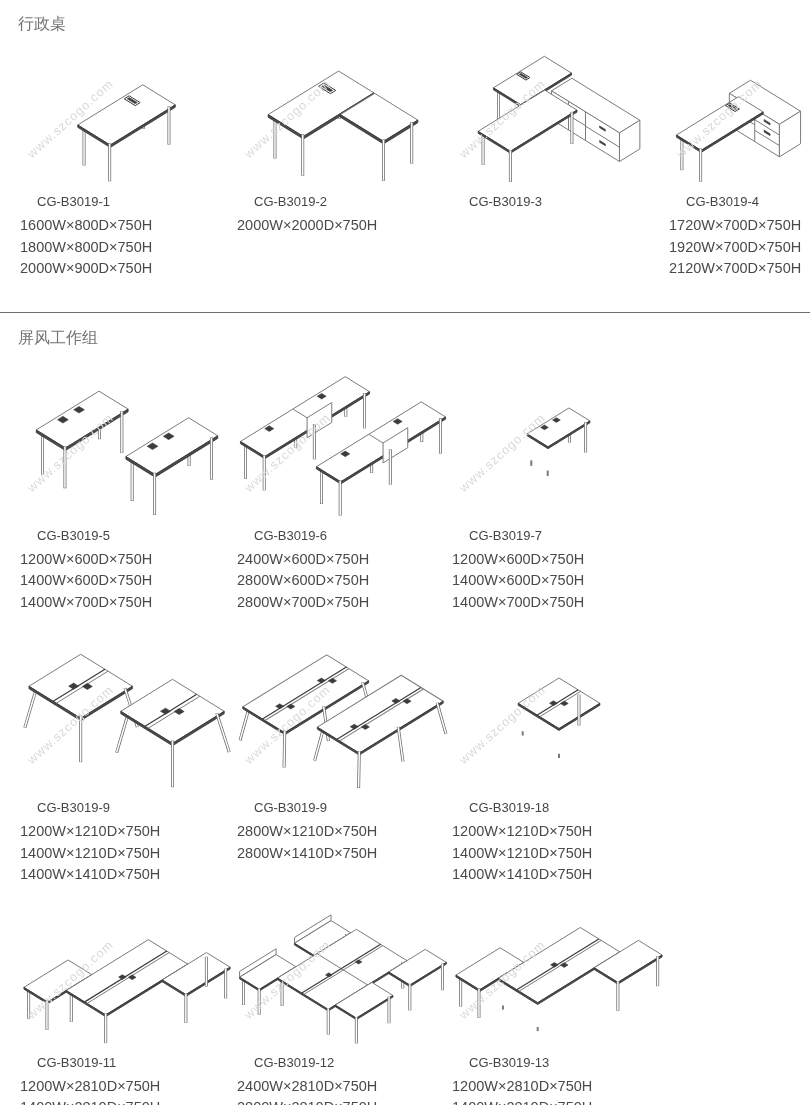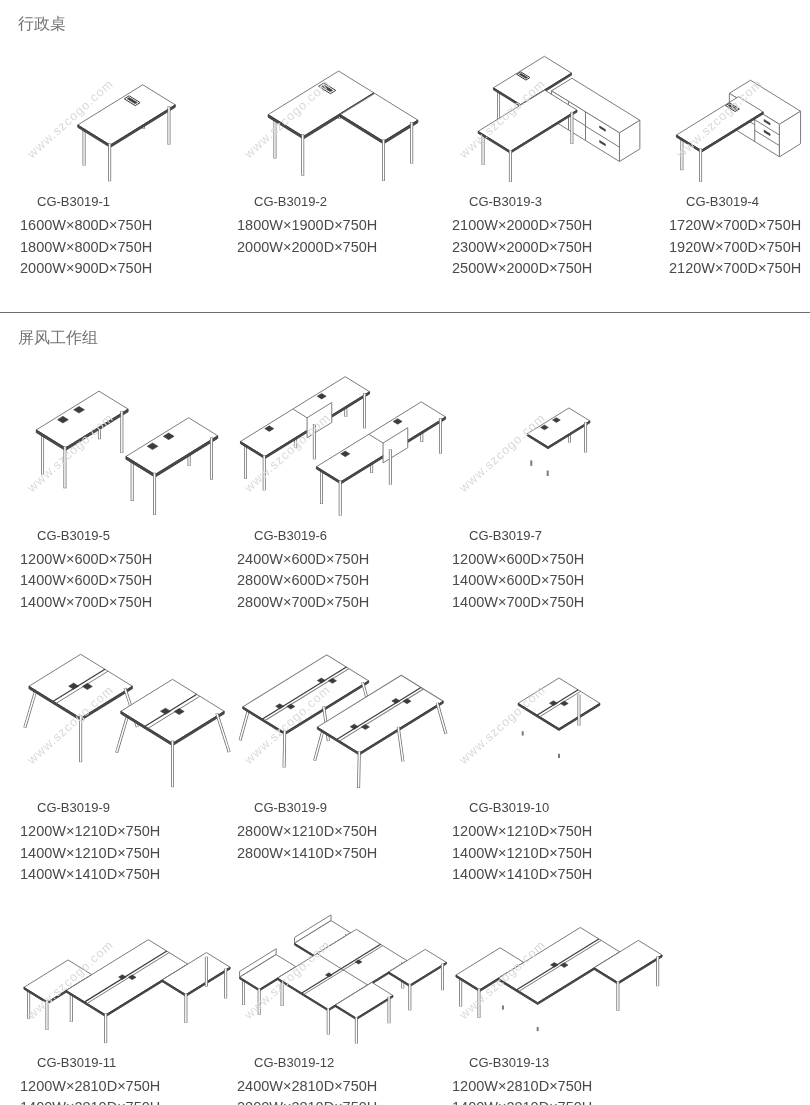--- a/index.html
+++ b/index.html
@@ -79,21 +79,20 @@
             <polygon points="2584.0,-656.0 1991.2,-289.4 1246.4,-750.0 1246.4,-705.0 1991.2,-244.4 2584.0,-611.0" fill="#4b4b4b" stroke="#333" stroke-width="0.8" vector-effect="non-scaling-stroke" stroke-linejoin="round"></polygon>
             <line x1="1991.2" y1="-320.2" x2="1991.2" y2="394.8" stroke="#6b6b6b" stroke-width="3" fill="none" vector-effect="non-scaling-stroke" stroke-linejoin="round"></line>
             <line x1="1991.2" y1="-313.2" x2="1991.2" y2="387.8" stroke="#fff" stroke-width="1.5" fill="none" vector-effect="non-scaling-stroke" stroke-linejoin="round"></line>
             <line x1="2477.6" y1="-621.0" x2="2477.6" y2="94.0" stroke="#6b6b6b" stroke-width="3" fill="none" vector-effect="non-scaling-stroke" stroke-linejoin="round"></line>
             <line x1="2477.6" y1="-614.0" x2="2477.6" y2="87.0" stroke="#fff" stroke-width="1.5" fill="none" vector-effect="non-scaling-stroke" stroke-linejoin="round"></line>
           </svg>
         <div class="watermark">www.szcogo.com</div>
       </div>
       <div class="model">CG-B3019-2</div>
       <div class="dims">
-        <div class="dim">1800W×1900D×750H</div>
         <div class="dim">2000W×2000D×750H</div>
       </div>
     </div>
 
     <div class="product">
       <div class="figure fh1">
         <svg viewBox="-24.4 -2469.7 3757.6 2948.6" width="168" height="132" preserveAspectRatio="xMidYMax meet">
             <line x1="501.6" y1="-1655.0" x2="501.6" y2="-940.0" stroke="#6b6b6b" stroke-width="3" fill="none" vector-effect="non-scaling-stroke" stroke-linejoin="round"></line>
             <line x1="501.6" y1="-1648.0" x2="501.6" y2="-947.0" stroke="#fff" stroke-width="1.5" fill="none" vector-effect="non-scaling-stroke" stroke-linejoin="round"></line>
             <polygon points="387.6,-1694.7 1527.6,-2399.7 2135.6,-2023.7 995.6,-1318.7" fill="#fff" stroke="#7b7b7b" stroke-width="1" vector-effect="non-scaling-stroke" stroke-linejoin="round"></polygon>
@@ -114,25 +113,20 @@
             <polygon points="45.6,-721.8 1535.2,-1643.0 2257.2,-1196.5 767.6,-275.3" fill="#fff" stroke="#7b7b7b" stroke-width="1" vector-effect="non-scaling-stroke" stroke-linejoin="round"></polygon>
             <polygon points="2257.2,-1196.5 767.6,-275.3 45.6,-721.8 45.6,-676.8 767.6,-230.3 2257.2,-1151.5" fill="#4b4b4b" stroke="#333" stroke-width="0.8" vector-effect="non-scaling-stroke" stroke-linejoin="round"></polygon>
             <line x1="767.6" y1="-306.1" x2="767.6" y2="408.9" stroke="#6b6b6b" stroke-width="3" fill="none" vector-effect="non-scaling-stroke" stroke-linejoin="round"></line>
             <line x1="767.6" y1="-299.1" x2="767.6" y2="401.9" stroke="#fff" stroke-width="1.5" fill="none" vector-effect="non-scaling-stroke" stroke-linejoin="round"></line>
             <line x1="2143.2" y1="-1156.8" x2="2143.2" y2="-441.8" stroke="#6b6b6b" stroke-width="3" fill="none" vector-effect="non-scaling-stroke" stroke-linejoin="round"></line>
             <line x1="2143.2" y1="-1149.8" x2="2143.2" y2="-448.8" stroke="#fff" stroke-width="1.5" fill="none" vector-effect="non-scaling-stroke" stroke-linejoin="round"></line>
           </svg>
         <div class="watermark">www.szcogo.com</div>
       </div>
       <div class="model">CG-B3019-3</div>
-      <div class="dims">
-        <div class="dim">2100W×2000D×750H</div>
-        <div class="dim">2300W×2000D×750H</div>
-        <div class="dim">2500W×2000D×750H</div>
-      </div>
     </div>
 
     <div class="product">
       <div class="figure fh1">
         <svg viewBox="-70 -2001.3999999999999 2815.2 2327.5499999999997" width="131" height="108" preserveAspectRatio="xMidYMax meet">
             <polygon points="1140.0,-1649.4 1596.0,-1931.4 2675.2,-1264.0 2219.2,-982.0" fill="#fff" stroke="#7b7b7b" stroke-width="1" vector-effect="non-scaling-stroke" stroke-linejoin="round"></polygon>
             <polygon points="1140.0,-1649.4 2219.2,-982.0 2219.2,-282.0 1140.0,-949.4" fill="#fff" stroke="#7b7b7b" stroke-width="1" vector-effect="non-scaling-stroke" stroke-linejoin="round"></polygon>
             <polygon points="2219.2,-982.0 2675.2,-1264.0 2675.2,-564.0 2219.2,-282.0" fill="#fff" stroke="#7b7b7b" stroke-width="1" vector-effect="non-scaling-stroke" stroke-linejoin="round"></polygon>
             <line x1="1687.2" y1="-611.0" x2="1687.2" y2="-1311.0" stroke="#7b7b7b" stroke-width="1" fill="none" vector-effect="non-scaling-stroke" stroke-linejoin="round"></line>
             <line x1="1140.0" y1="-1309.4" x2="1687.2" y2="-971.0" stroke="#7b7b7b" stroke-width="1" fill="none" vector-effect="non-scaling-stroke" stroke-linejoin="round"></line>
@@ -384,21 +378,21 @@
             <line x1="503.9" y1="-439.4" x2="1453.9" y2="-1026.9" stroke="#7b7b7b" stroke-width="1" fill="none" vector-effect="non-scaling-stroke" stroke-linejoin="round"></line>
             <polygon points="729.6,-752.0 820.8,-808.4 912.0,-752.0 820.8,-695.6" fill="#3c3c3c" stroke="#3c3c3c" stroke-width="0.6" vector-effect="non-scaling-stroke" stroke-linejoin="round"></polygon>
             <polygon points="981.9,-746.4 1073.1,-802.8 1164.3,-746.4 1073.1,-690.0" fill="#3c3c3c" stroke="#3c3c3c" stroke-width="0.6" vector-effect="non-scaling-stroke" stroke-linejoin="round"></polygon>
             <line x1="106.4" y1="-100.0" x2="106.4" y2="0.0" stroke="#7b7b7b" stroke-width="2" fill="none" vector-effect="non-scaling-stroke" stroke-linejoin="round"></line>
             <line x1="950.0" y1="421.7" x2="950.0" y2="521.7" stroke="#7b7b7b" stroke-width="2" fill="none" vector-effect="non-scaling-stroke" stroke-linejoin="round"></line>
             <line x1="1413.6" y1="-950.0" x2="1413.6" y2="-235.0" stroke="#6b6b6b" stroke-width="3" fill="none" vector-effect="non-scaling-stroke" stroke-linejoin="round"></line>
             <line x1="1413.6" y1="-943.0" x2="1413.6" y2="-242.0" stroke="#fff" stroke-width="1.5" fill="none" vector-effect="non-scaling-stroke" stroke-linejoin="round"></line>
           </svg>
         <div class="watermark">www.szcogo.com</div>
       </div>
-      <div class="model">CG-B3019-10</div>
+      <div class="model">CG-B3019-18</div>
       <div class="dims">
         <div class="dim">1200W×1210D×750H</div>
         <div class="dim">1400W×1210D×750H</div>
         <div class="dim">1400W×1410D×750H</div>
       </div>
     </div>
 
     <div class="product">
       <div class="figure fh4">
         <svg viewBox="-1088.4 -2042 5102.8 2629" width="212" height="140" preserveAspectRatio="xMidYMax meet">

